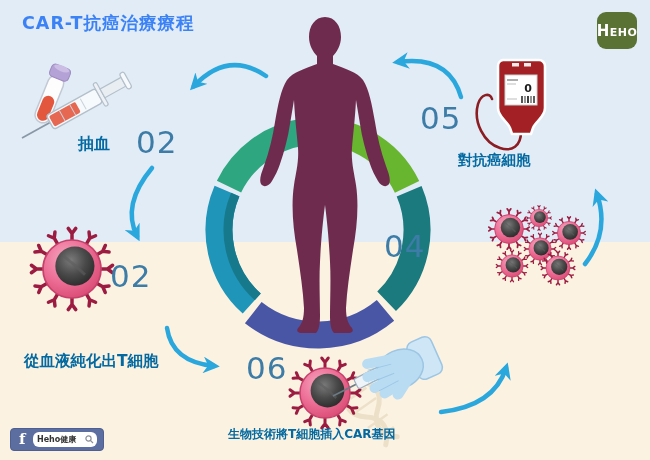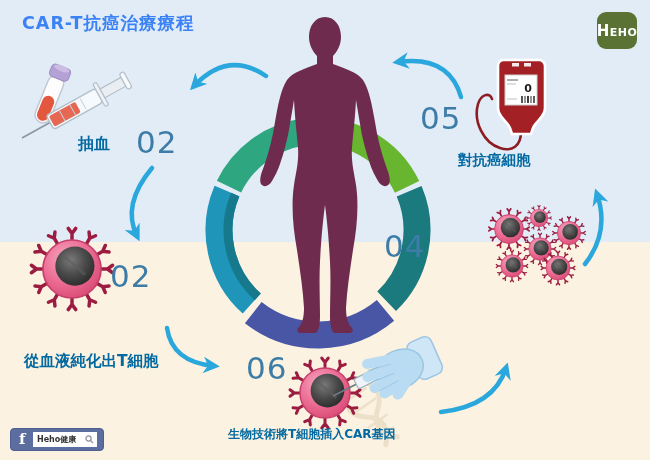--- a/index.html
+++ b/index.html
@@ -20,21 +20,21 @@
   .l1{left:78px;top:134px;font-size:16px;}
   .l2{left:24px;top:304px;font-size:15.5px;margin-top:47px;}
   .l3{left:228px;top:426px;font-size:12px;}
   .l4{left:437px;top:279px;font-size:13.5px;line-height:22px;}
   .l5{left:458px;top:149px;font-size:14.5px;line-height:23px;}
   .fbbar{position:absolute;left:10px;top:428px;width:94px;height:23px;border-radius:4px;
          background:#5c6da0;border:1px solid #4e5f92;box-sizing:border-box;}
   .fbf{position:absolute;left:8px;top:1px;color:#fff;font-size:15px;font-weight:bold;
        font-family:"DejaVu Serif","Liberation Serif",serif;}
   .fbsearch{position:absolute;left:22px;top:3px;width:64px;height:15px;background:#fff;
-            border-radius:0;display:flex;align-items:center;}
+            border-radius:6px;display:flex;align-items:center;}
   .fbsearch span{font-size:8px;font-weight:bold;color:#333;margin-left:4px;flex:1;}
   .mag{margin-right:3px;}
 </style>
 </head>
 <body>
 
 <div class="canvas">
   <div class="bg-top"></div>
   <div class="bg-bottom"></div>
 

